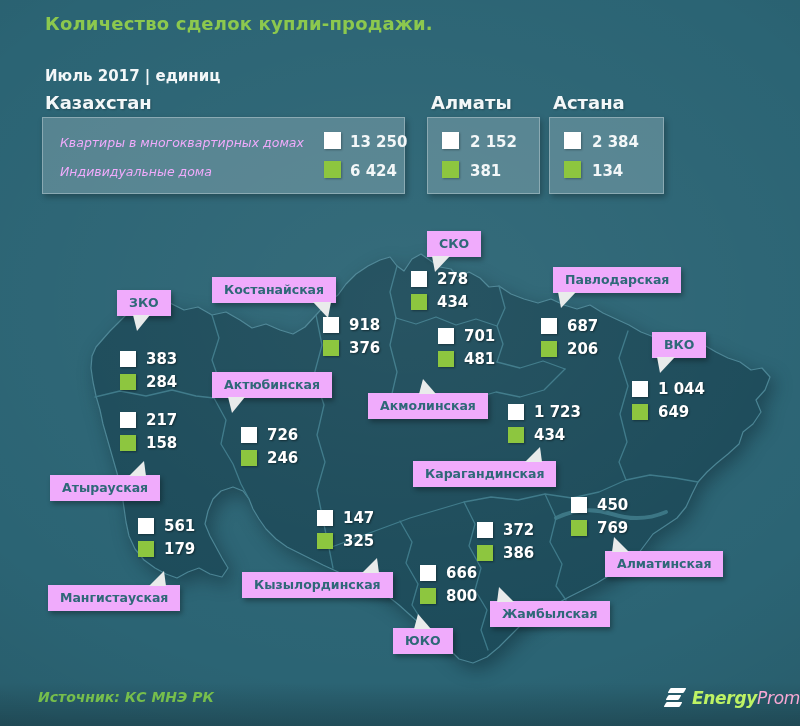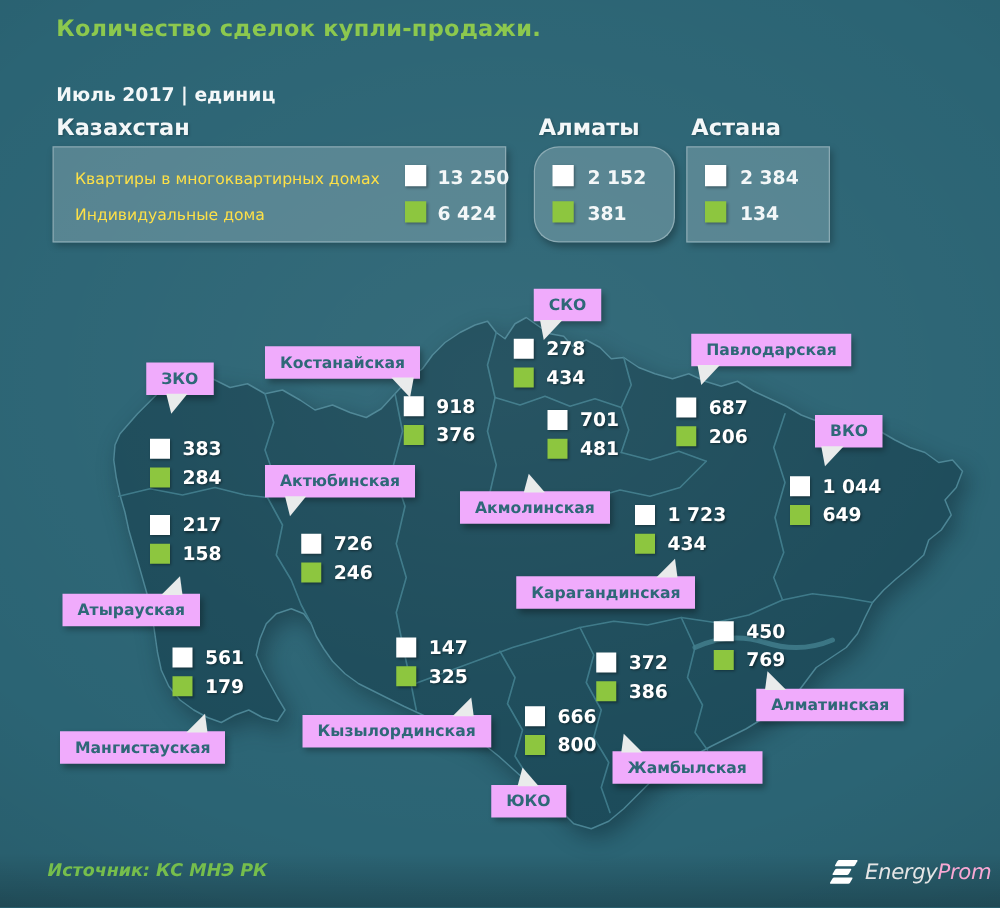--- a/index.html
+++ b/index.html
@@ -28,21 +28,21 @@
     position:absolute;font-size:18px;font-weight:bold;color:#F3F7F8;
     text-shadow:1px 1px 2px rgba(0,0,0,0.25);
   }
   .panel{
     position:absolute;
     background:rgba(184,206,212,0.30);
     border:1px solid rgba(255,255,255,0.30);
     box-shadow:2px 3px 6px rgba(0,0,0,0.28);
   }
   .panel .plabel{
-    position:absolute;font-size:12.5px;color:#fde047;white-space:nowrap;
+    position:absolute;font-size:12.5px;color:#f0abfc;white-space:nowrap;font-style:italic;
   }
   .sq{position:absolute;width:17px;height:17px;box-shadow:1px 1px 2px rgba(0,0,0,0.30);}
   .sq.white{background:#FFFFFF;}
   .sq.green{background:#8DC63F;}
   .pval{
     position:absolute;font-size:15px;font-weight:bold;color:#F3F7F8;white-space:nowrap;
   }
   
   .marker{position:absolute;}
   .mrow{display:flex;align-items:center;height:16px;margin-bottom:7px;}
@@ -70,21 +70,21 @@
   .source{
     position:absolute;left:38px;top:689px;
     font-size:14px;font-weight:bold;font-style:italic;color:#76BE4C;
   }
   .logo{position:absolute;left:663px;top:686px;display:flex;align-items:center;}
   .logo-icon{position:relative;width:24px;height:24px;margin-right:5px;}
   .logo-icon i{position:absolute;height:5px;background:#FFFFFF;transform:skewX(-30deg);border-radius:1px;}
   .logo-icon i:nth-child(1){top:2px;left:6px;width:16px;}
   .logo-icon i:nth-child(2){top:9px;left:4px;width:13px;}
   .logo-icon i:nth-child(3){top:16px;left:2px;width:16px;}
-  .logo-bold{font-size:17px;font-weight:normal;font-style:italic;color:#e5e5e5;letter-spacing:-0.3px;text-align:center;}
+  .logo-bold{font-size:17px;font-weight:bold;font-style:italic;color:#bef264;letter-spacing:-0.3px;text-align:center;}
   .logo-light{font-size:17px;font-style:italic;color:#f9a8d4;letter-spacing:-0.3px;}
 </style>
 </head>
 <body>
 
 <div class="stage">
 
   <svg class="map-svg" width="800" height="726" viewBox="0 0 800 726">
     <path fill="#1C4B5A" stroke="#4A8494" stroke-width="1.2" stroke-linejoin="round" d="M 128,313 L 143,305 157,309 170,303 184,310 198,307 212,315 226,312 240,320 252,328 266,324 280,330 293,334 305,327 316,315 327,303 338,295 346,284 356,274 368,266 380,260 390,257 397,266 404,271 412,259 421,254 431,261 440,267 451,269 458,277 469,272 480,278 489,287 499,286 511,294 524,299 538,303 551,299 564,305 577,309 590,305 603,313 616,319 629,325 641,332 654,337 667,340 680,344 692,349 704,345 716,352 728,358 740,362 751,370 762,368 770,377 765,390 756,400 761,412 753,424 743,432 739,444 728,454 717,463 707,472 698,482 692,494 686,507 677,518 665,526 653,534 644,546 635,558 623,567 610,575 597,583 583,590 569,597 556,604 543,611 531,619 519,627 509,637 499,647 487,657 473,663 459,659 449,649 439,639 429,631 419,623 409,614 399,605 389,597 377,589 363,583 349,577 336,571 323,565 311,559 299,553 287,547 276,539 266,529 259,519 253,509 249,499 243,491 233,487 221,491 213,499 208,511 205,524 210,536 216,547 222,558 228,568 222,577 210,574 199,568 188,572 177,578 166,574 155,568 144,560 135,549 129,536 126,522 124,508 122,494 119,480 115,466 111,452 107,438 103,424 100,410 96,396 93,382 91,368 92,356 96,347 103,339 110,331 117,324 Z"></path>
     <g fill="none" stroke="#3E7B8B" stroke-width="1.3" stroke-linejoin="round" stroke-linecap="round" opacity="0.95">
@@ -117,21 +117,21 @@
   <div class="panel" style="left:42px;top:117px;width:361px;height:75px;">
     <span class="plabel" style="left:17px;top:17px;">Квартиры в многоквартирных домах</span>
     <span class="sq white" style="left:281px;top:14px;"></span>
     <span class="pval" style="left:307px;top:15px;">13 250</span>
     <span class="plabel" style="left:17px;top:46px;">Индивидуальные дома</span>
     <span class="sq green" style="left:281px;top:43px;"></span>
     <span class="pval" style="left:307px;top:44px;">6 424</span>
   </div>
 
   <div class="group-label" style="left:431px;top:92px;">Алматы</div>
-  <div class="panel" style="left:427px;top:117px;width:111px;height:75px;border-radius:20px;">
+  <div class="panel" style="left:427px;top:117px;width:111px;height:75px;">
     <span class="sq white" style="left:14px;top:14px;"></span>
     <span class="pval" style="left:42px;top:15px;">2 152</span>
     <span class="sq green" style="left:14px;top:43px;"></span>
     <span class="pval" style="left:42px;top:44px;">381</span>
   </div>
 
   <div class="group-label" style="left:553px;top:92px;">Астана</div>
   <div class="panel" style="left:549px;top:117px;width:113px;height:75px;">
     <span class="sq white" style="left:14px;top:14px;"></span>
     <span class="pval" style="left:42px;top:15px;">2 384</span>

